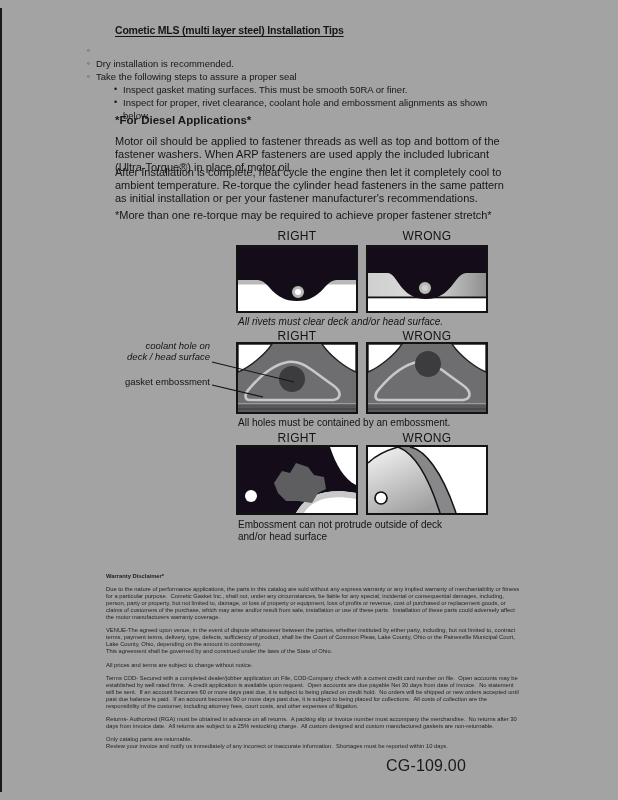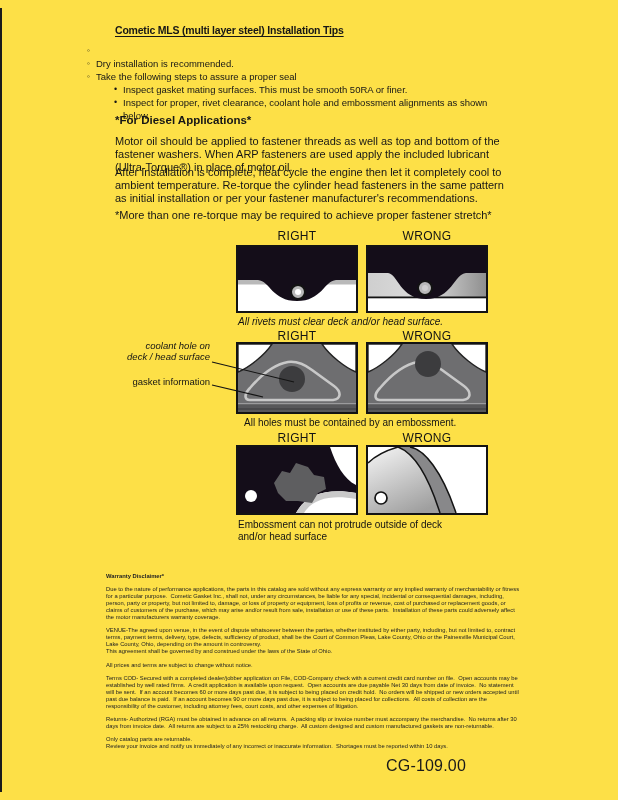--- a/index.html
+++ b/index.html
@@ -1,16 +1,16 @@
 <!DOCTYPE html>
 <html style="--diagram_black: #140d19; --deck_gray: #b9b9b9; --gasket_gray: #6e6e70; --embossment_outline: #c8c8c8; --coolant_hole: #3c3c3e; --patch_gray: #5e5e60; --ink: #131313;"><head>
 <meta charset="utf-8">
 <style>
   html,body{margin:0;padding:0;background:#fff;}
-  .page{position:relative;width:618px;height:800px;background:#fde047;overflow:hidden;
+  .page{position:relative;width:618px;height:800px;background:#a3a3a3;overflow:hidden;
         font-family:"Liberation Sans",sans-serif;color:#161616;}
   .edge-line{position:absolute;left:0;top:8px;width:2px;height:784px;background:#1a1a1a;}
 
   .doc-title{position:absolute;left:115px;top:24px;font-size:10.5px;font-weight:bold;
              letter-spacing:-0.2px;text-decoration:underline;text-underline-offset:2px;}
   .bullets{position:absolute;left:87px;top:44px;font-size:9.5px;line-height:13px;width:420px;}
   .b-row{display:flex;}
   .b-mark{width:9px;flex:0 0 9px;font-size:8px;line-height:13px;}
   .sub .b-mark{font-size:9px;}
   .sub{margin-left:27px;}
@@ -100,21 +100,21 @@
       <circle cx="57" cy="41" r="3" fill="#cfcfcf"></circle>
     </svg>
   </div>
   <div class="cap" style="left:238px;top:316px;font-style:italic;">All rivets must clear deck and/or head surface.</div>
 
   <div class="rw-label" style="left:236px;top:329px;">RIGHT</div>
   <div class="rw-label" style="left:366px;top:329px;">WRONG</div>
 
   <div class="callout pre" style="left:100px;top:341px;font-style:italic;">coolant hole on
 deck / head surface</div>
-  <div class="callout" style="left:100px;top:377px;">gasket information</div>
+  <div class="callout" style="left:100px;top:377px;">gasket embossment</div>
   <svg class="leader" viewBox="0 0 200 70">
     <line x1="104" y1="24" x2="186" y2="44" stroke="#131313" stroke-width="1.1"></line>
     <line x1="104" y1="47" x2="155" y2="59" stroke="#131313" stroke-width="1.1"></line>
   </svg>
 
   <div class="dbox" style="left:236px;top:342px;height:68px;">
     <svg width="118" height="68" viewBox="0 0 118 68">
       <rect width="118" height="68" class="gask"></rect>
       <path d="M0,0 H34 C26,12 10,24 0,28 Z" fill="#ffffff" stroke="#222" stroke-width="1.4"></path>
       <path d="M118,0 H84 C92,12 108,24 118,28 Z" fill="#ffffff" stroke="#222" stroke-width="1.4"></path>
@@ -130,21 +130,21 @@
       <rect width="118" height="68" class="gask"></rect>
       <path d="M0,0 H34 C26,12 10,24 0,28 Z" fill="#ffffff" stroke="#222" stroke-width="1.4"></path>
       <path d="M118,0 H84 C92,12 108,24 118,28 Z" fill="#ffffff" stroke="#222" stroke-width="1.4"></path>
       <path class="emb" d="M12,56 C6,56 6,50 12,44 C24,30 38,20 50,18 C58,17 66,20 74,26 L96,42 C104,48 103,55 95,56 Z"></path>
       <circle cx="60" cy="20" r="13" class="hole"></circle>
       <rect x="0" y="59" width="118" height="1.4" fill="#9b9b9d"></rect>
       <rect x="0" y="60.4" width="118" height="7.6" fill="#58585a"></rect>
       <rect x="0" y="64.5" width="118" height="1" fill="#3a3a3c"></rect>
     </svg>
   </div>
-  <div class="cap" style="left:244px;top:417px;">All holes must be contained by an embossment.</div>
+  <div class="cap" style="left:238px;top:417px;">All holes must be contained by an embossment.</div>
 
   <div class="rw-label" style="left:236px;top:431px;">RIGHT</div>
   <div class="rw-label" style="left:366px;top:431px;">WRONG</div>
 
   <div class="dbox" style="left:236px;top:445px;height:66px;">
     <svg width="118" height="66" viewBox="0 0 118 66">
       <path class="ink" d="M0,0 H92 C98,18 106,32 118,38 V46 C94,42 70,44 58,66 H0 Z"></path>
       <path d="M58,66 C70,44 94,42 118,46 V52 C96,48 76,50 66,66 Z" fill="#c9c9c9"></path>
       <path class="patch" d="M36,36 L44,24 L52,26 L58,16 L70,20 L76,28 L86,30 L88,42 L80,46 L74,56 L60,54 L48,54 L40,46 Z"></path>
       <circle cx="13" cy="49" r="6" fill="#ffffff"></circle>

